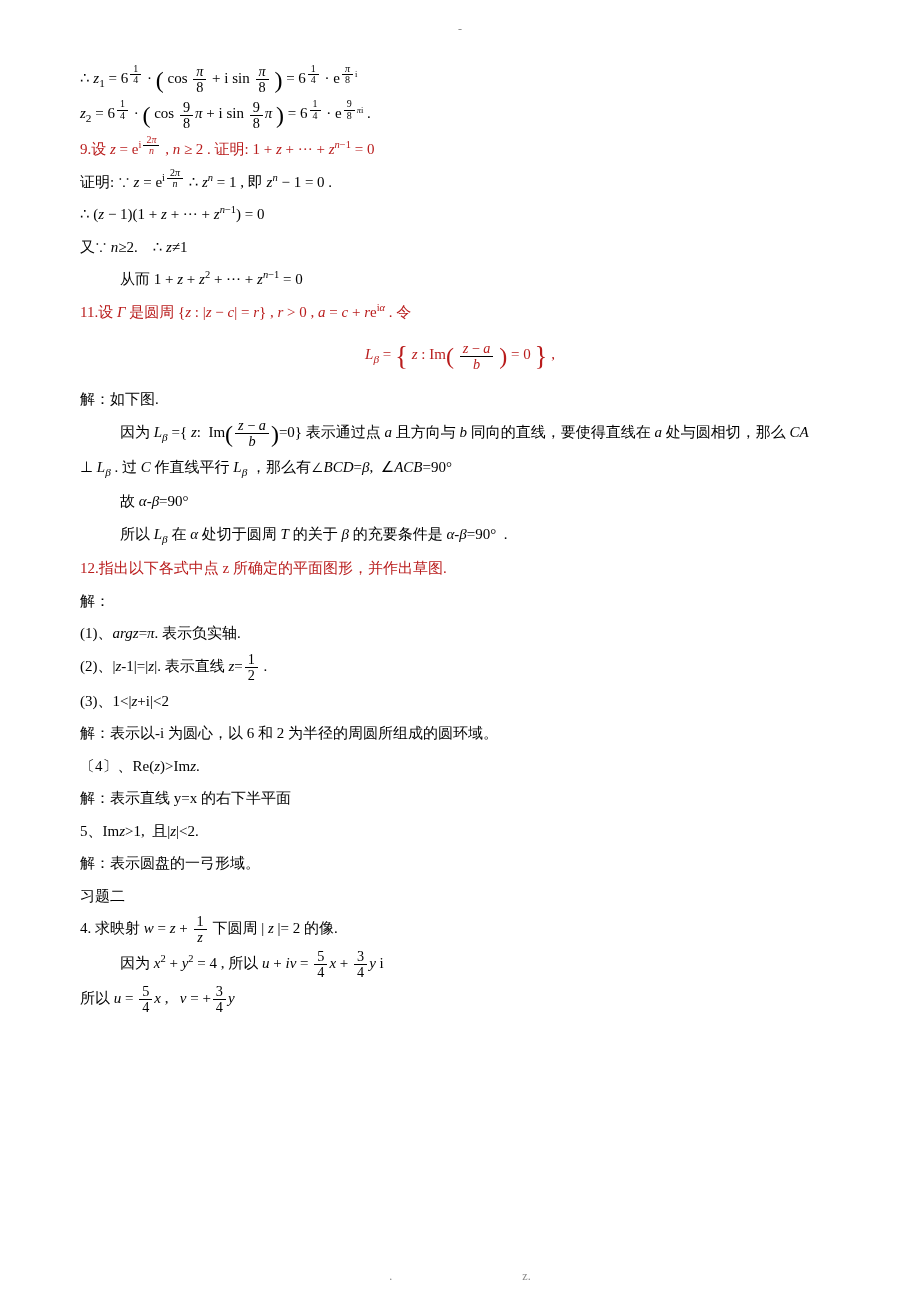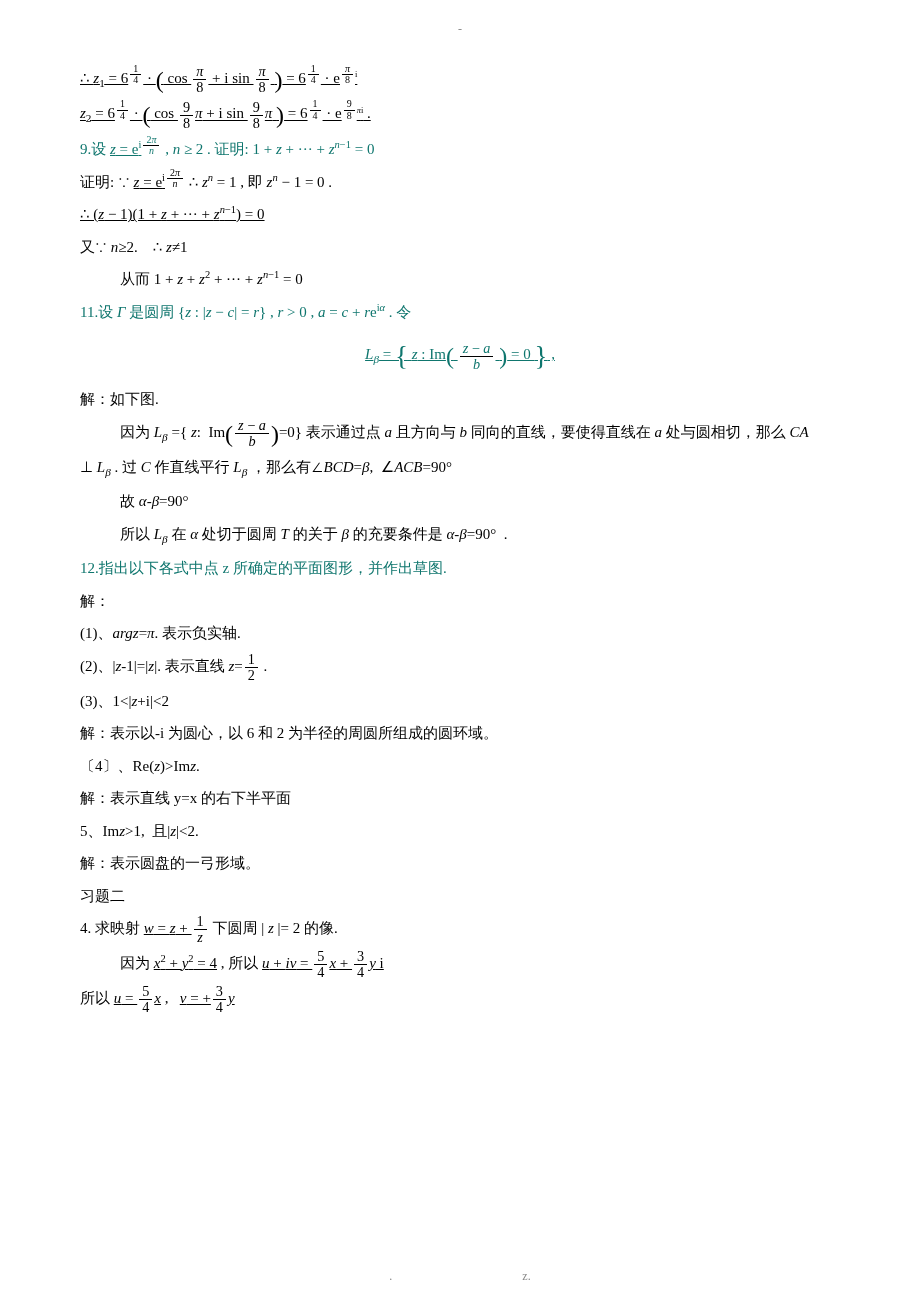--- a/index.html
+++ b/index.html
@@ -13,23 +13,23 @@
   }
   .page {
     width: 920px;
     min-height: 1302px;
     box-sizing: border-box;
     padding: 60px 80px 30px 80px;
     position: relative;
   }
   .line { margin: 4px 0; }
   .indent1 { padding-left: 40px; }
-  .blue { color: #0f766e; }
+  .blue { color: #b91c1c; }
   .ital { font-style: italic; font-family: "Times New Roman", serif; }
-  .math { font-family: "Times New Roman", serif; text-decoration: underline; }
+  .math { font-family: "Times New Roman", serif; }
   .center-eq { text-align: center; margin: 14px 0; }
   .top-dash { text-align:center; font-size:12px; color:#888; position:absolute; top:18px; left:0; right:0;}
   .footer {
     position: absolute;
     bottom: 14px;
     left: 0; right: 0;
     text-align: center;
     font-size: 12px;
     color: #888;
     display:flex;

